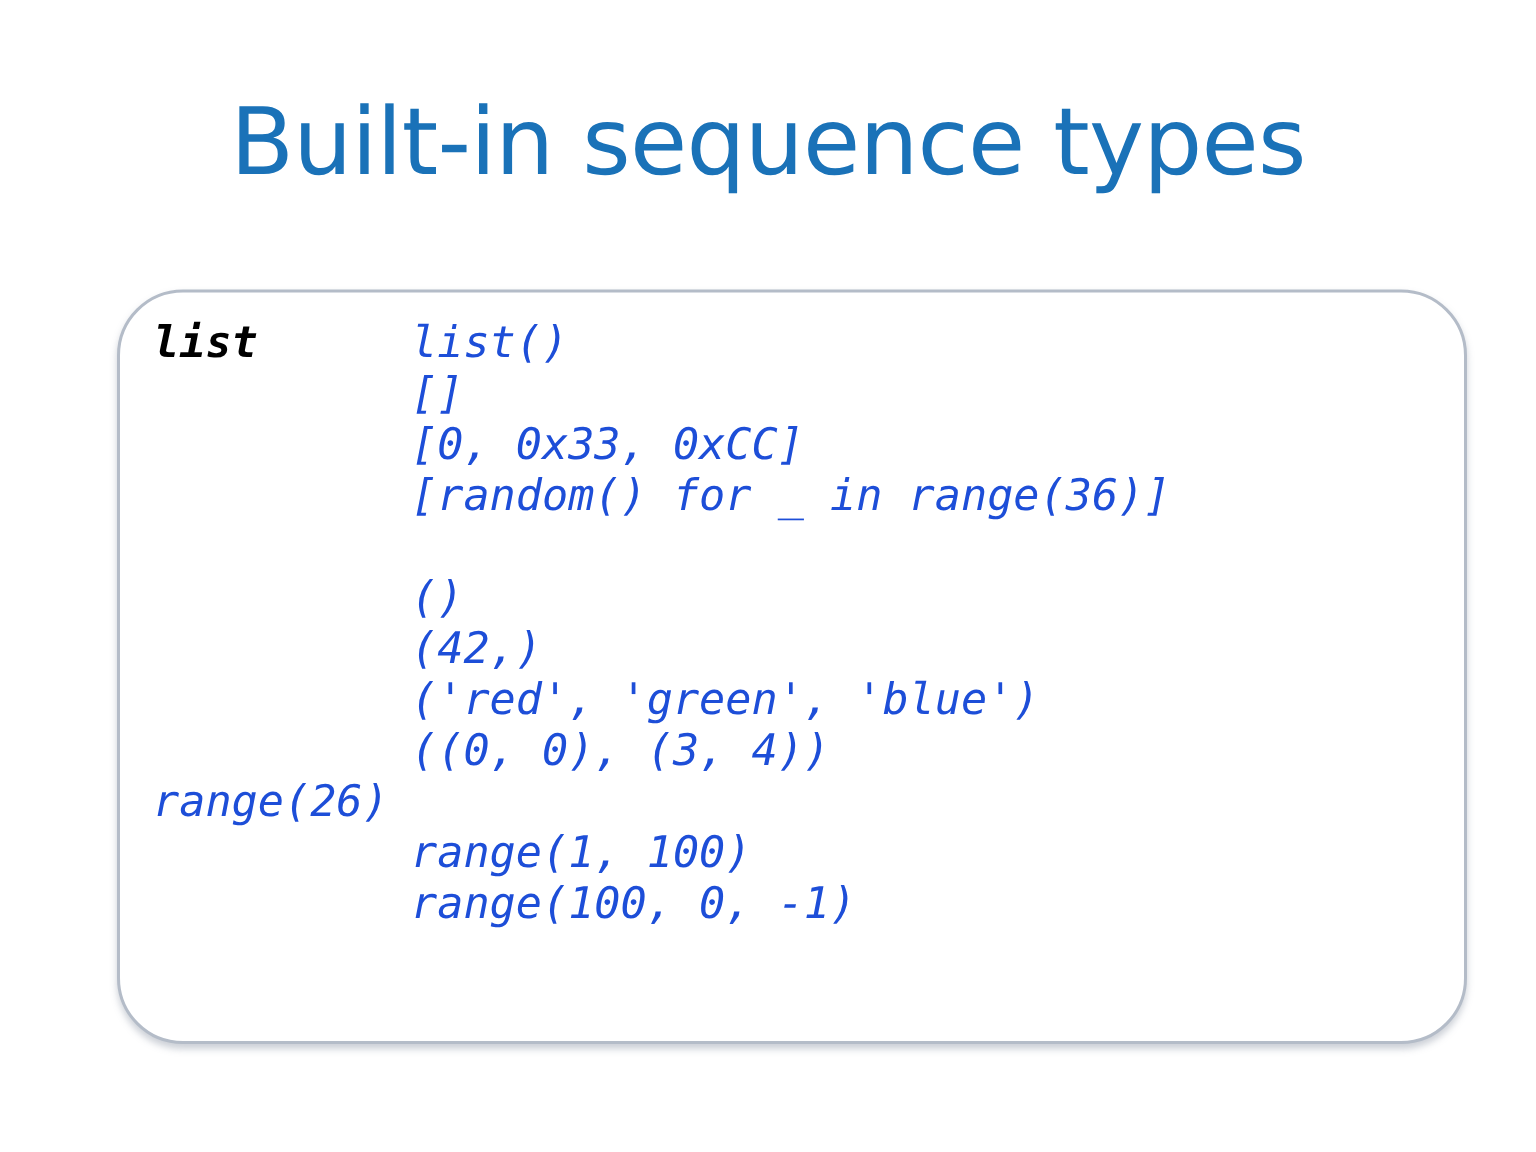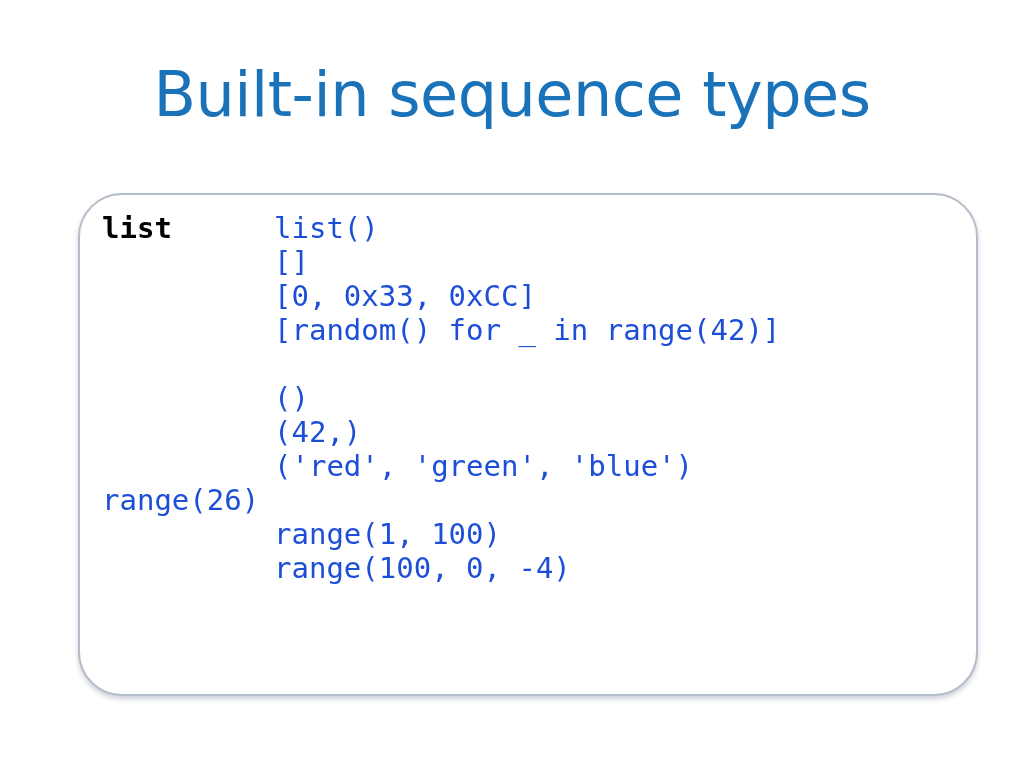--- a/index.html
+++ b/index.html
@@ -61,20 +61,21 @@
 
   .code-row {
     display: flex;
     align-items: flex-start;
     height: 34px;
     line-height: 34px;
     white-space: pre;
     font-family: "DejaVu Sans Mono", monospace;
     font-size: 29px;
     color: #000000;
+    font-style: italic;
   }
 
   .row-label {
     flex: 0 0 172px;
     font-family: "DejaVu Sans Mono", monospace;
     font-size: 29px;
     font-weight: bold;
     color: #000000;
     white-space: pre;
   }
@@ -109,52 +110,56 @@
       </div>
 
       <div class="code-row">
         <span class="row-label"></span>
         <span class="row-code">[0, 0x33, 0xCC]</span>
       </div>
 
 
       <div class="code-row">
         <span class="row-label"></span>
-        <span class="row-code">[random() for _ in range(42)]</span>
+        <span class="row-code">[random() for _ in range(36)]</span>
       </div>
 
       <div class="code-row">
       </div>
 
       <div class="code-row">
         <span class="row-label"></span>
         <span class="row-code">()</span>
       </div>
 
       <div class="code-row">
         <span class="row-label"></span>
         <span class="row-code">(42,)</span>
       </div>
 
       <div class="code-row">
         <span class="row-label"></span>
         <span class="row-code">('red', 'green', 'blue')</span>
       </div>
 
+      <div class="code-row">
+        <span class="row-label"></span>
+        <span class="row-code">((0, 0), (3, 4))</span>
+      </div>
 
       <div class="code-row">
         <span class="row-code">range(26)</span>
       </div>
 
       <div class="code-row">
         <span class="row-label"></span>
         <span class="row-code">range(1, 100)</span>
       </div>
 
       <div class="code-row">
         <span class="row-label"></span>
-        <span class="row-code">range(100, 0, -4)</span>
+        <span class="row-code">range(100, 0, -1)</span>
       </div>
 
     </div>
   </div>
 
 </div>
 
 </body></html>

